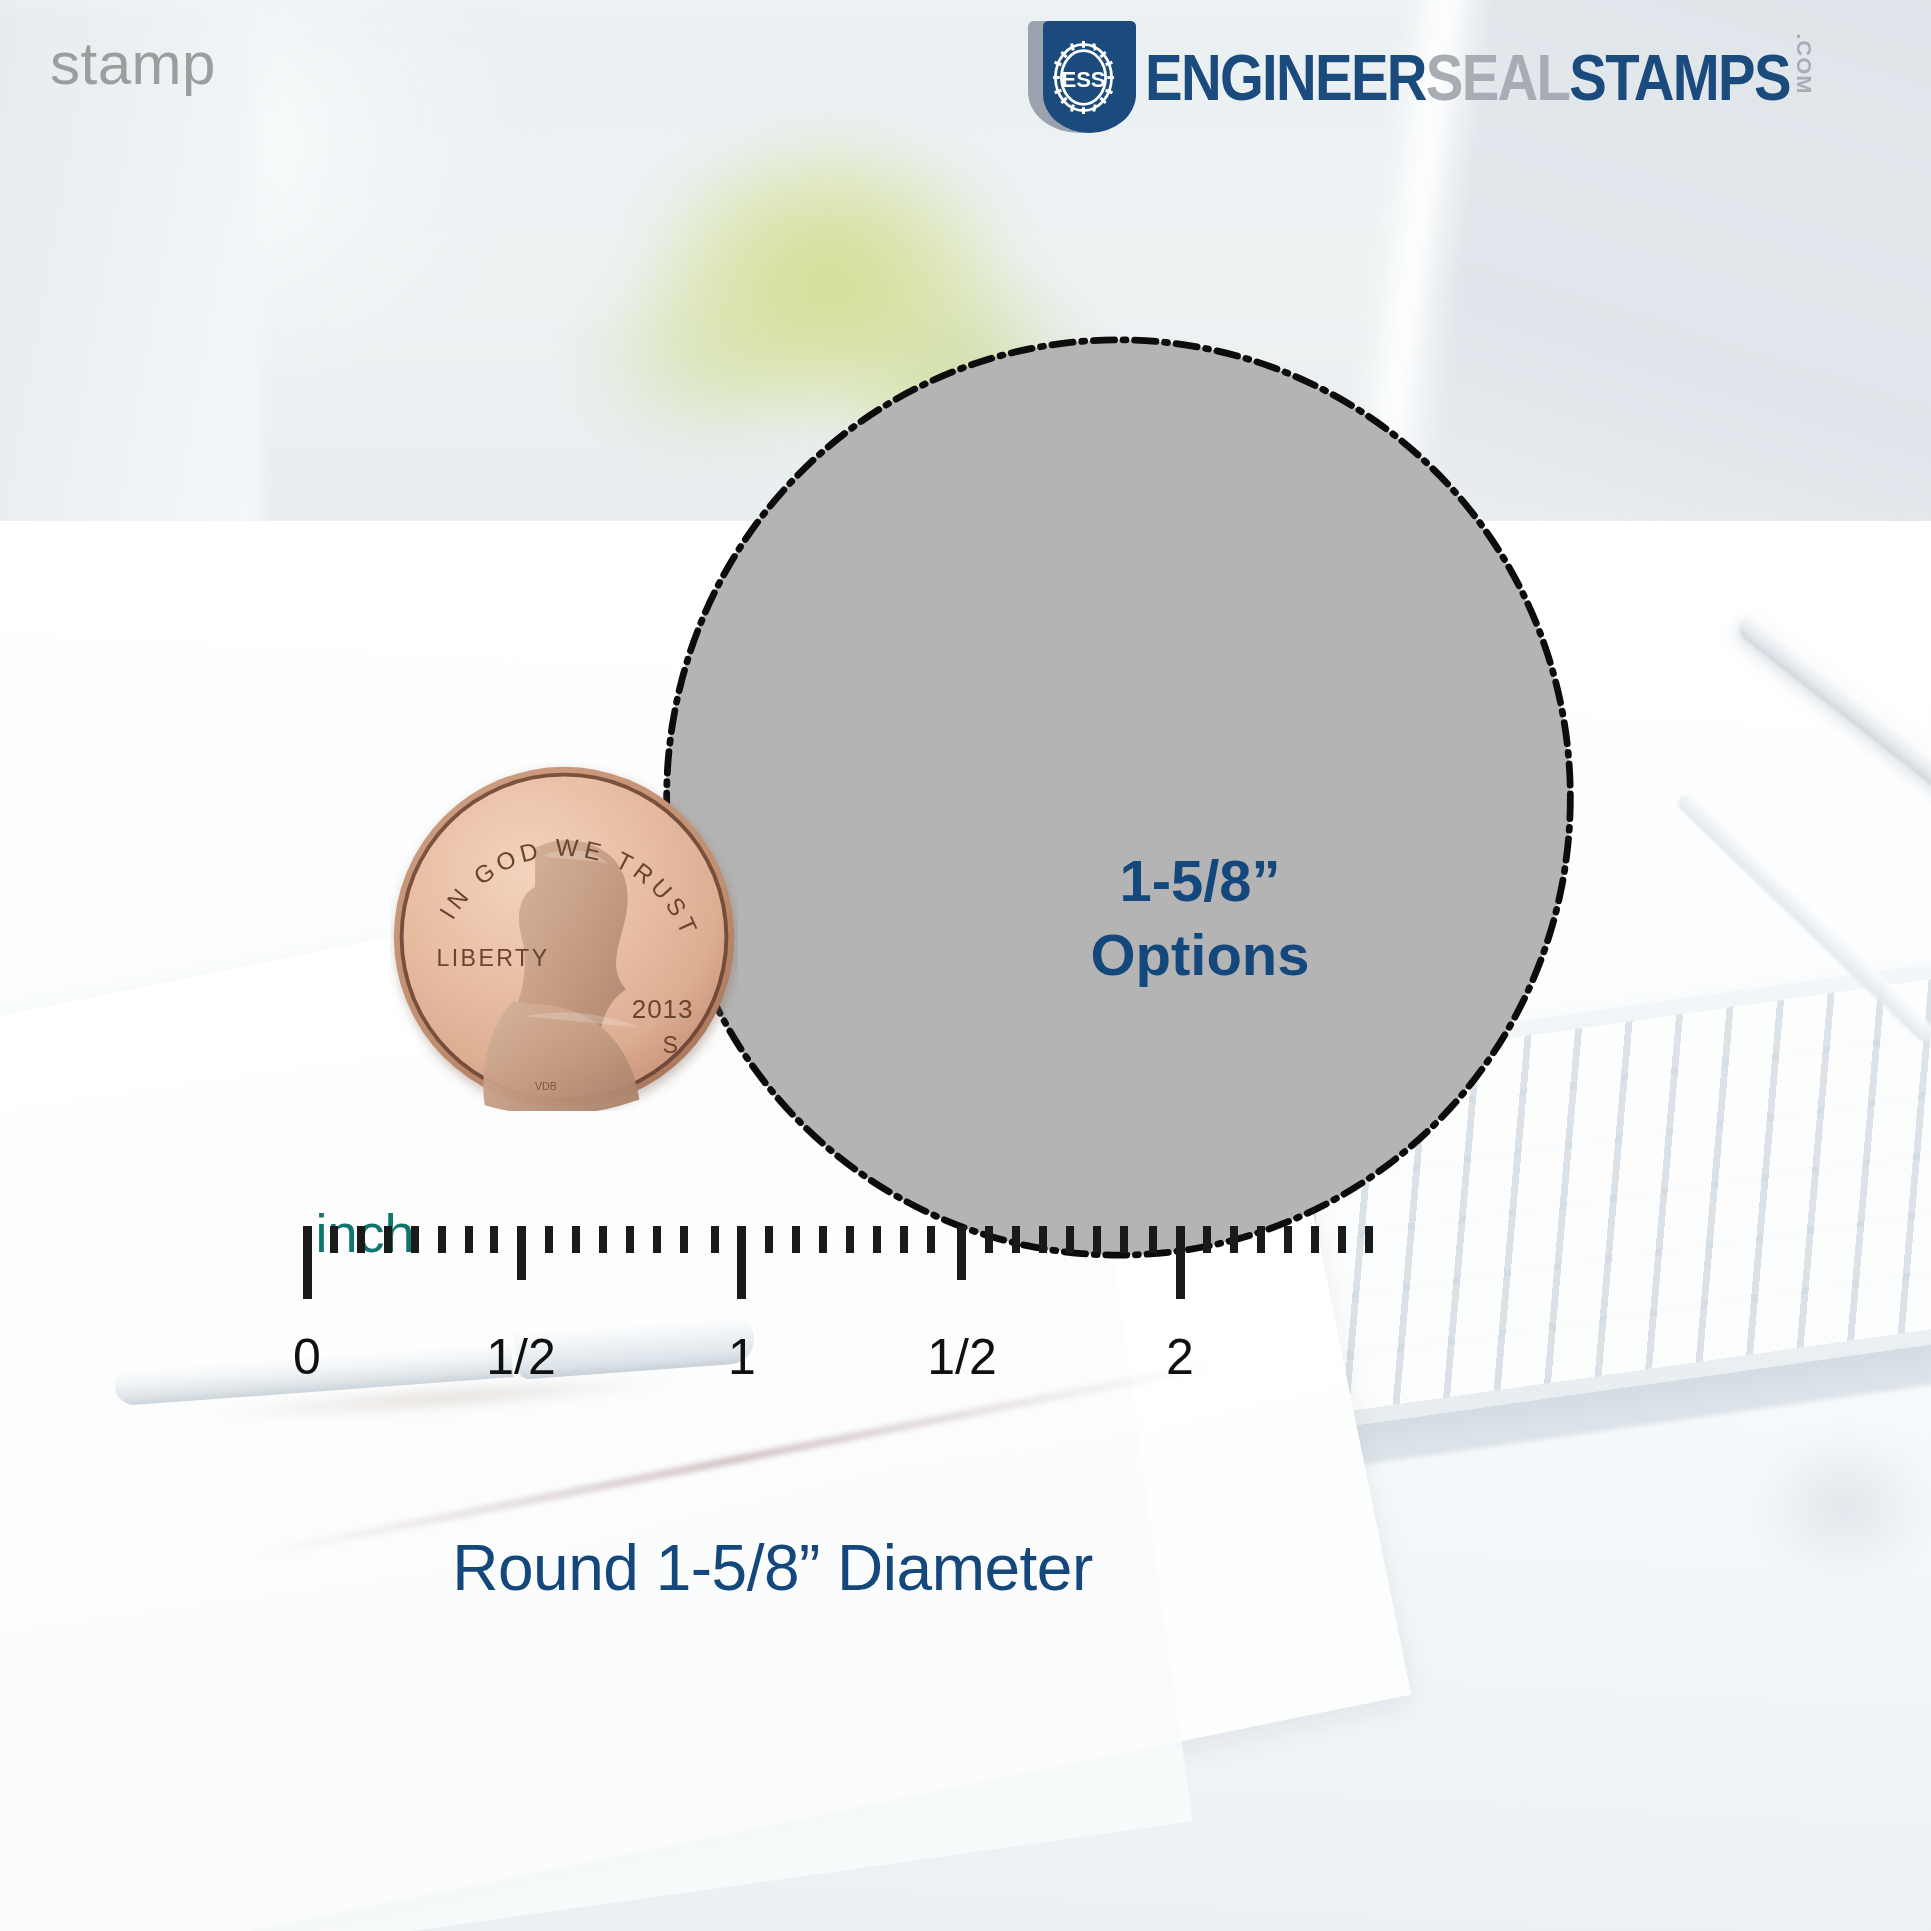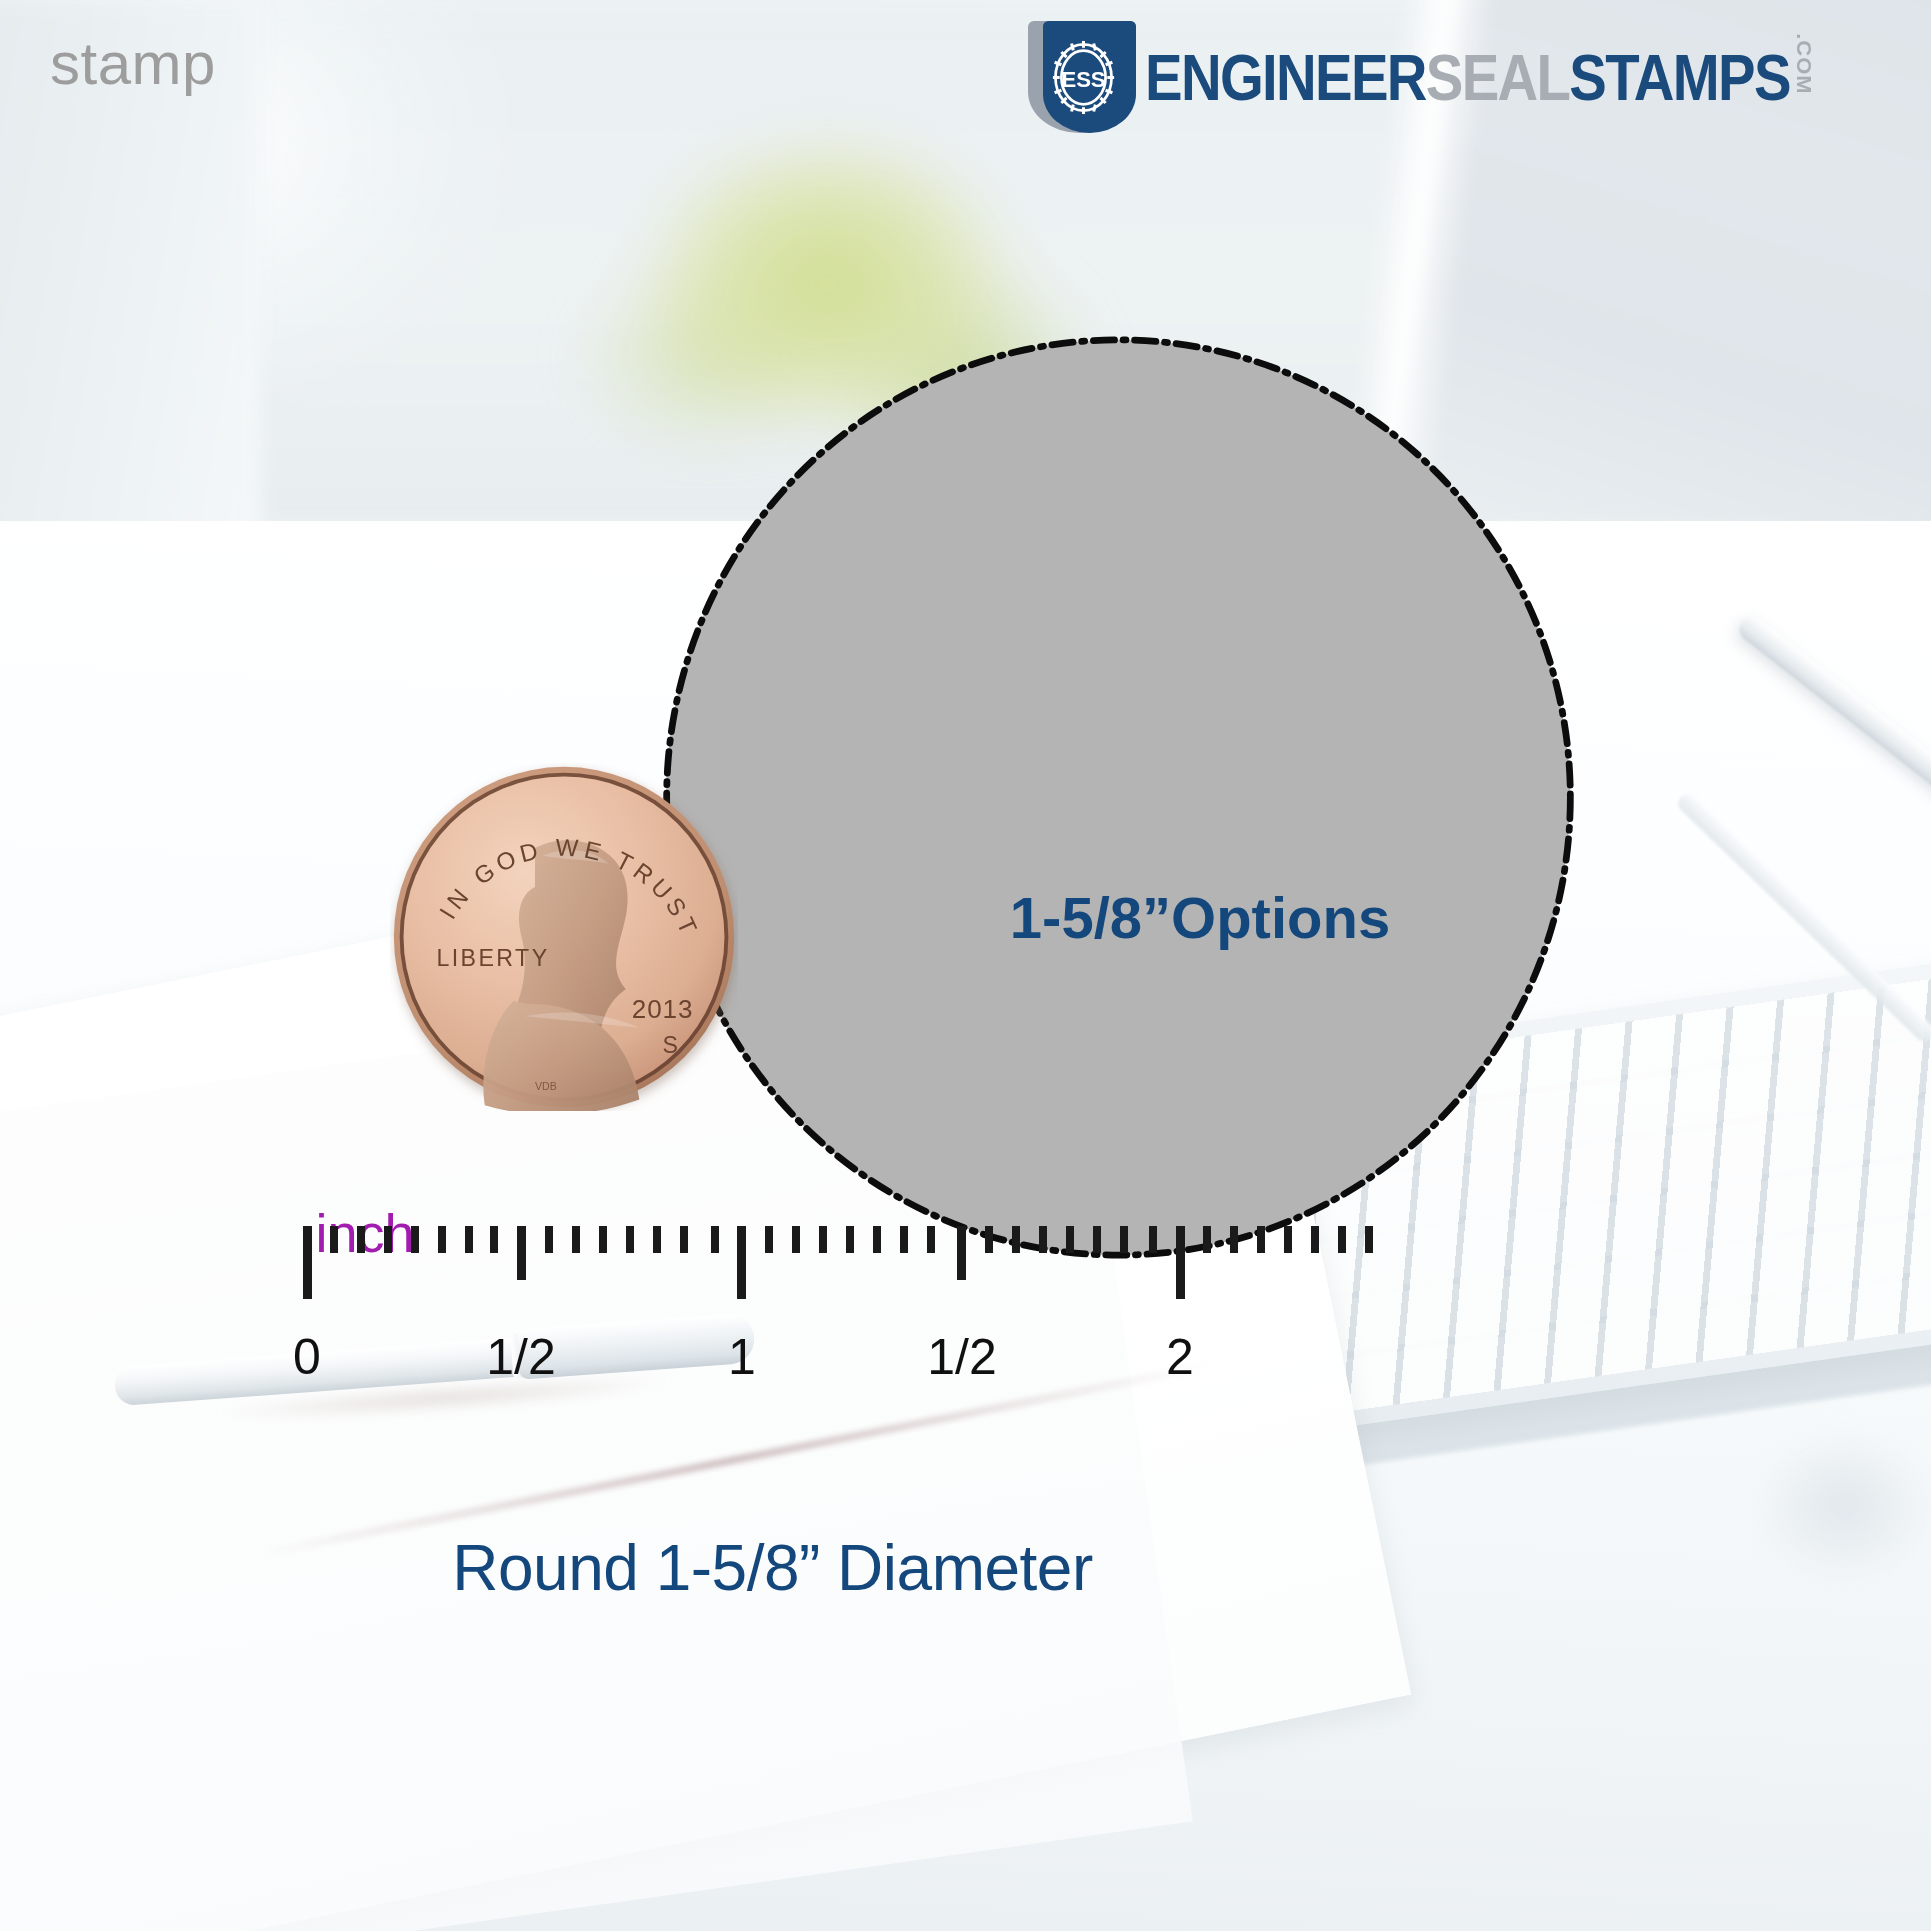--- a/index.html
+++ b/index.html
@@ -214,21 +214,21 @@
   
   .stamp-shape{
     position:absolute;
     left:666px; top:340px; width:904px; height:915px;
     border-radius:50%;
     background:#b4b4b4;
   }
   .stamp-label{
     position:absolute;
     left:666px; top:340px; width:904px; height:915px;
-    display:flex; flex-direction:row; align-items:center; justify-content:center;
+    display:flex; flex-direction:column; align-items:center; justify-content:center;
     padding-left:164px; padding-top:241px;
   }
   .stamp-label .l1,
   .stamp-label .l2{
     color:#14487d; font-weight:bold; font-size:58px; line-height:1.28;
     text-align:center;
   }
 
   
   .penny{
@@ -239,21 +239,21 @@
   
   .ruler{ position:absolute; left:0; top:1226px; width:1931px; height:251px; }
   .tick{ position:absolute; background:#1a1a1a; }
   .rlabel{
     position:absolute; font-size:50px; color:#101010;
     font-weight:400; text-align:center; transform:translateX(-50%);
     font-family:"Liberation Sans", sans-serif;
   }
   .inch-word{
     position:absolute; left:365px; top:1202px;
-    font-size:54px; color:#a21caf; transform:translateX(-50%);
+    font-size:54px; color:#0f766e; transform:translateX(-50%);
   }
 
   
   .caption{
     position:absolute; left:0; top:1531px; width:1545px;
     text-align:center;
     font-size:64px; font-weight:normal; color:#14487d;
     letter-spacing:-0.5px;
   }
 </style>

